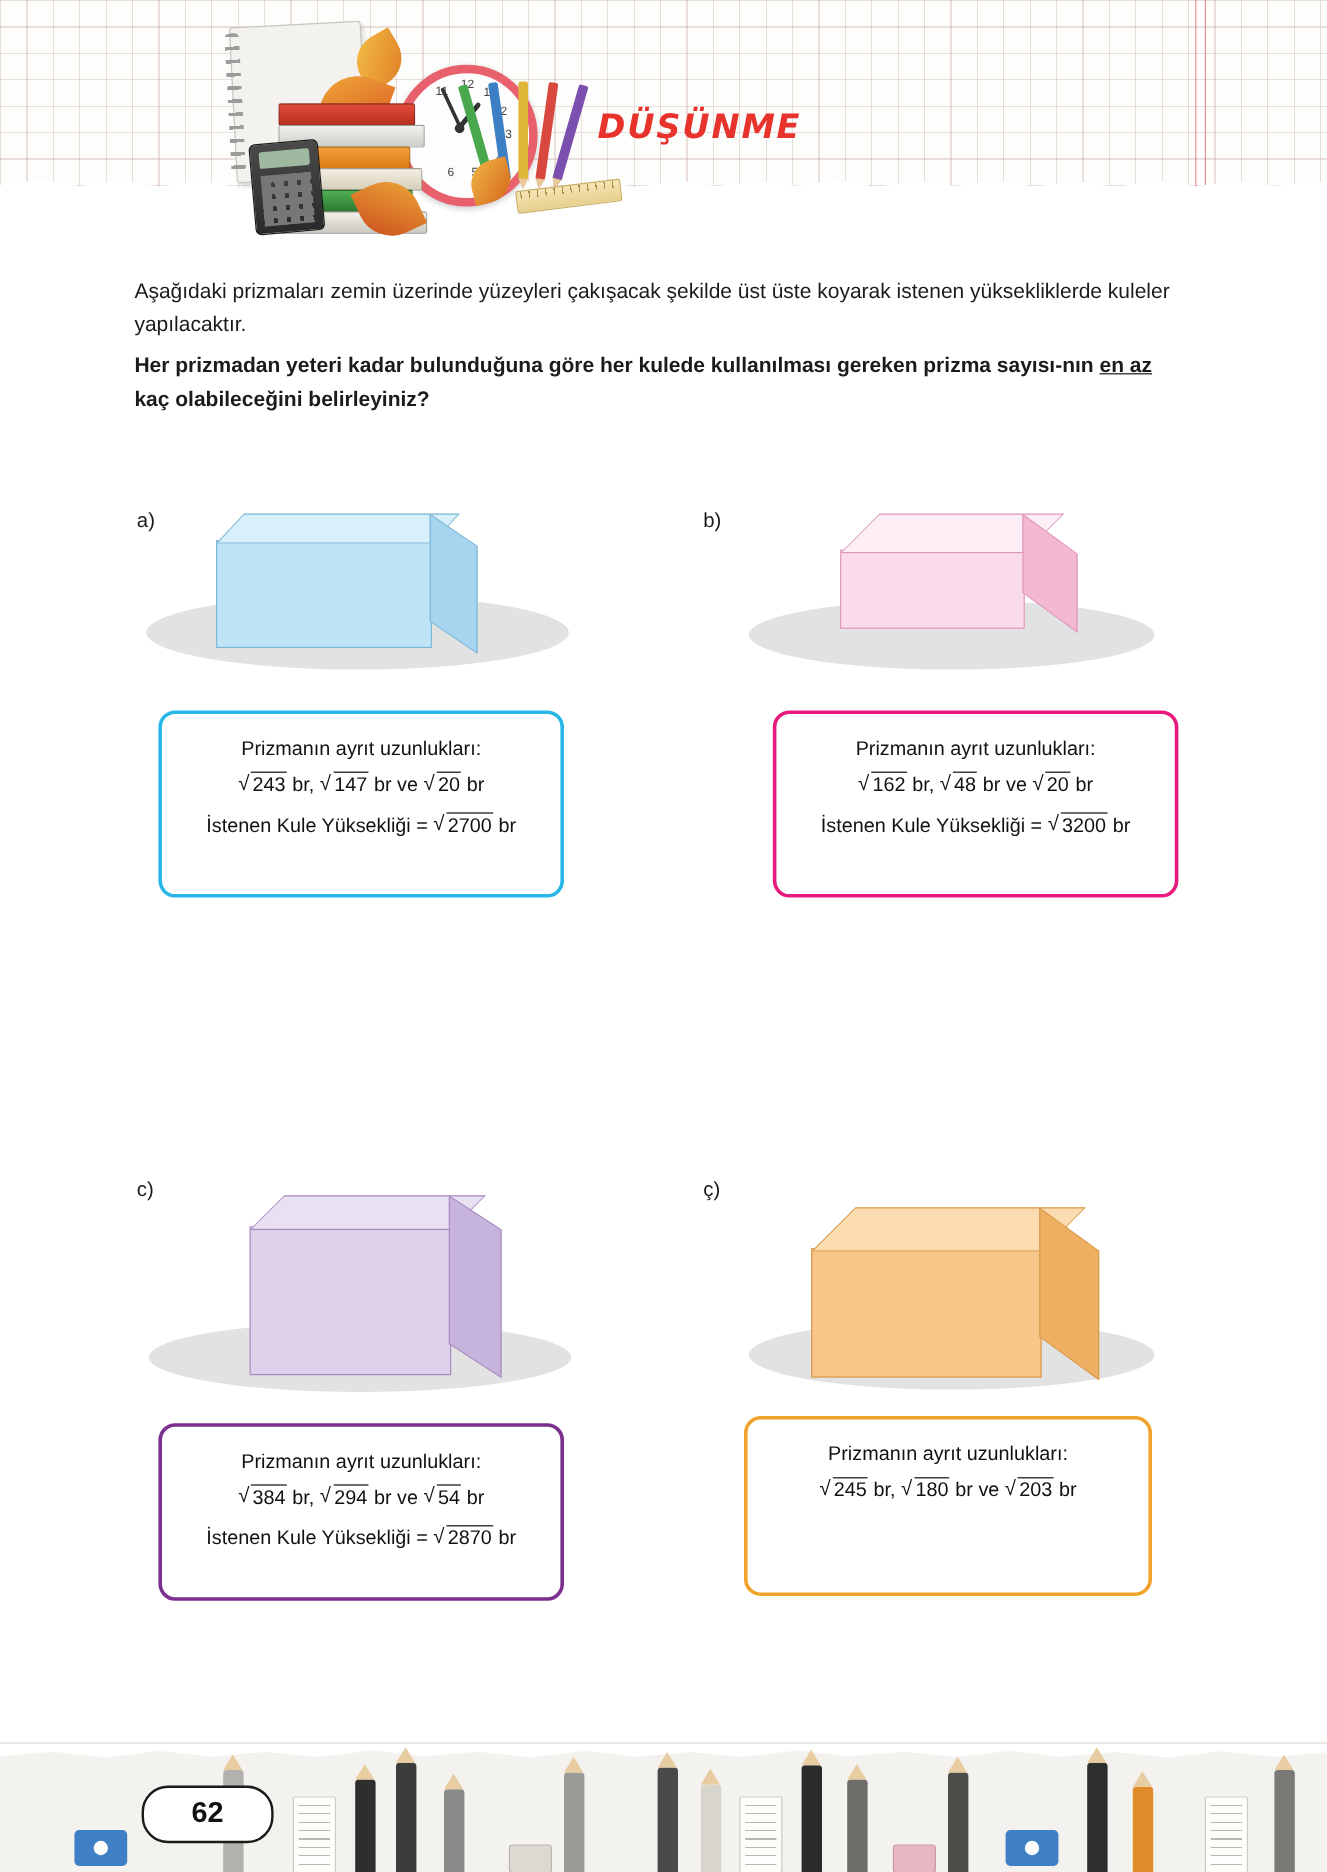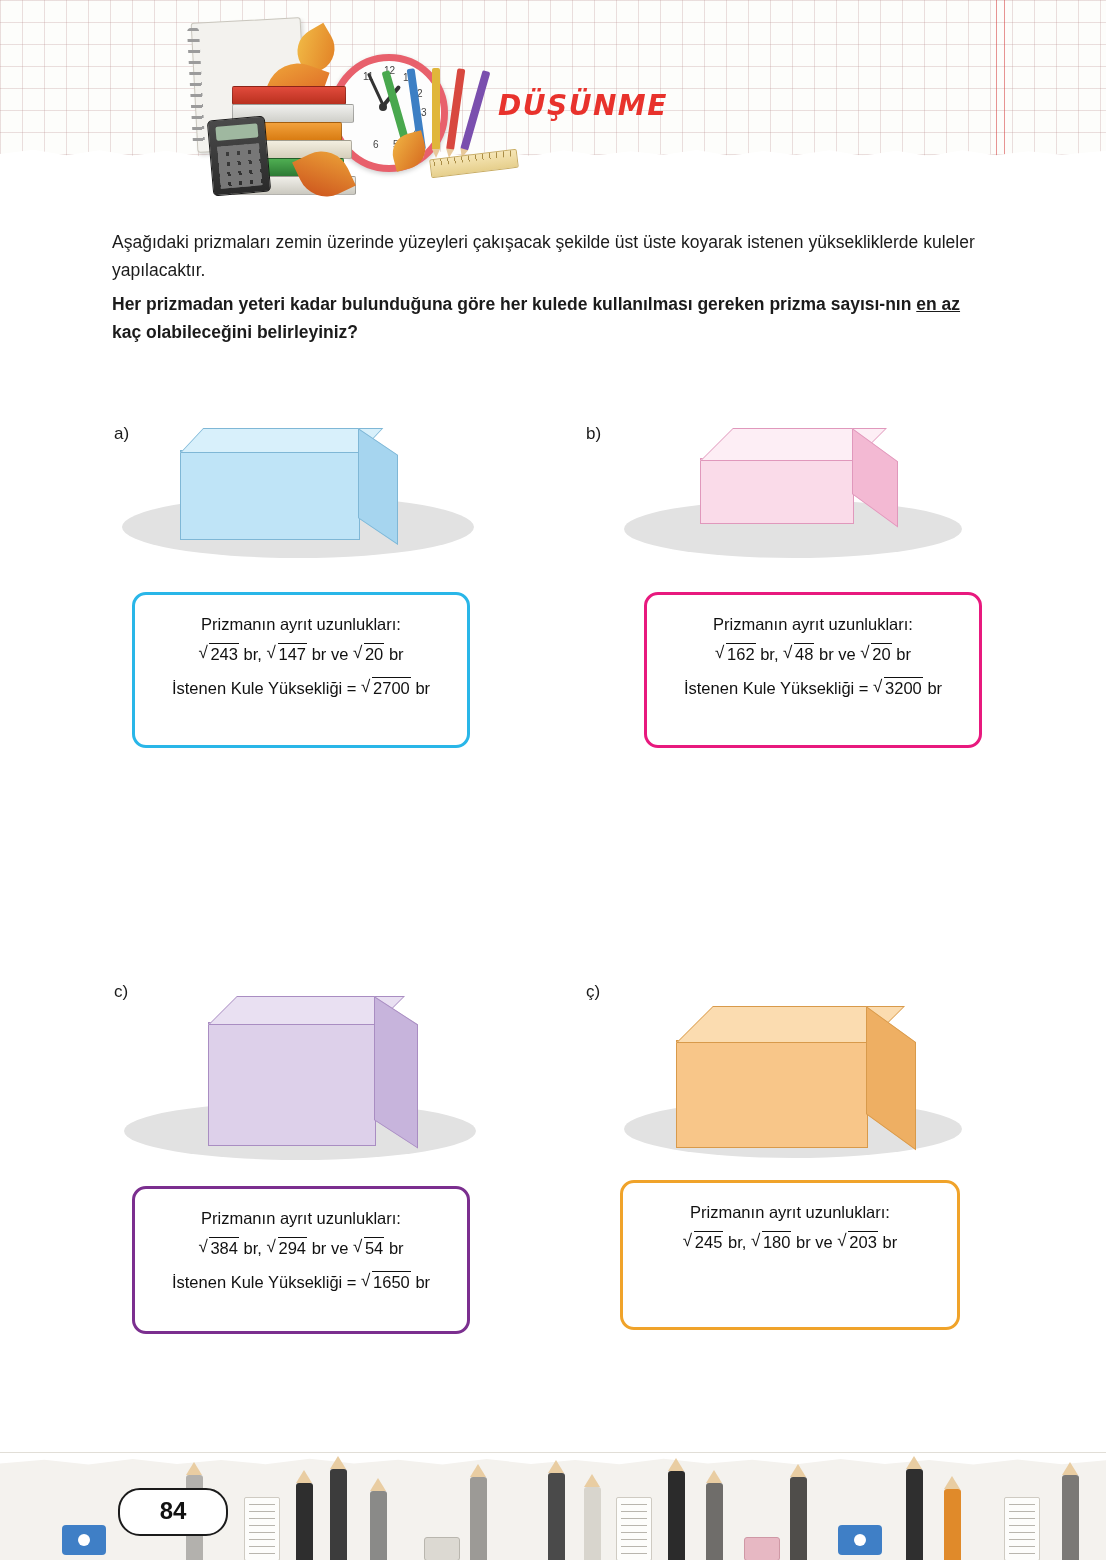--- a/index.html
+++ b/index.html
@@ -411,21 +411,21 @@
       <span class="rad"><span>384</span></span>
       <span>br</span>,
       <span class="rad"><span>294</span></span>
       <span>br</span>
       <span>ve</span>
       <span class="rad"><span>54</span></span>
       <span>br</span>
     </div>
     <div class="row3">
       <span>İstenen Kule Yüksekliği =</span>
-      <span class="rad"><span>1650</span></span>
+      <span class="rad"><span>2870</span></span>
       <span>br</span>
     </div>
   </div>
 </div>
 
 <div class="item">
   <div class="item-label" style="left:586px; top:982px;">ç)</div>
   <div class="shadow" style="left:624px; top:1100px; width:338px; height:58px;"></div>
   <div class="box" style="left:676px; top:1006px; width:238px; height:140px;">
     <div class="front" style="left:0; top:34px; width:190px; height:106px; background:#f8c689; border:1px solid #d89a4b;"></div>
@@ -491,13 +491,13 @@
     </div>
   <div class="b-pencil" style="left:944px; height:72px; background:#e08a2a;">
       <div class="tip"></div>
     </div>
   <div class="b-note" style="left:1004px;"></div>
   <div class="b-pencil" style="left:1062px; height:86px; background:#7b7976;">
       <div class="tip"></div>
     </div>
 </div>
 
-<div class="pagenum">84</div>
+<div class="pagenum">62</div>
 
 </body></html>

